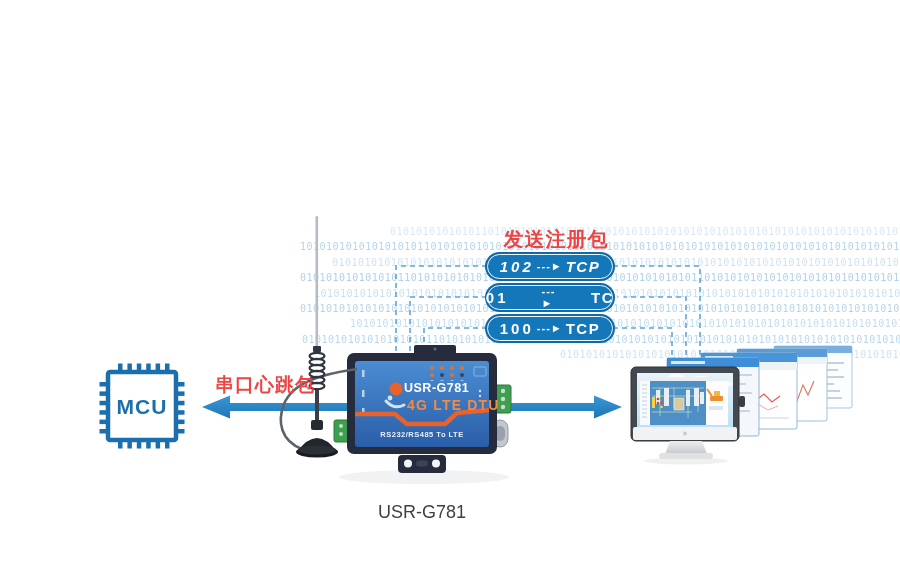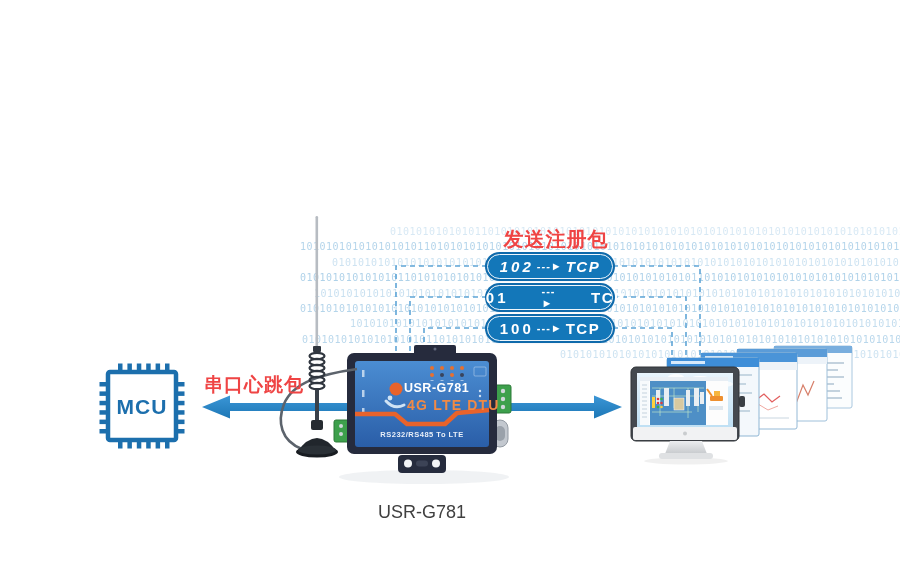--- a/index.html
+++ b/index.html
@@ -5,21 +5,21 @@
   html,body{margin:0;padding:0;background:#fff;}
   .stage{position:relative;width:900px;height:568px;background:#ffffff;overflow:hidden;
          font-family:"Liberation Sans","DejaVu Sans",sans-serif;}
   .binary-layer{position:absolute;inset:0;z-index:1;}
   .brow{position:absolute;font-family:"DejaVu Sans Mono",monospace;font-size:10px;
         letter-spacing:.5px;color:#9cc7e4;white-space:nowrap;}
   svg.scene{position:absolute;left:0;top:0;z-index:2;}
   .overlay{position:absolute;z-index:3;}
   .cn-label{color:#ef4444;font-weight:bold;font-size:19px;text-align:center;
             width:120px;letter-spacing:1px;}
-  #serial-label{left:194px;top:372px;font-family:Liberation Mono, monospace;}
+  #serial-label{left:205px;top:372px;font-family:Liberation Mono, monospace;}
   #network-label{left:496px;top:372px;}
   #reg-title{left:496px;top:226px;font-size:20px;}
   .badge{left:487px;width:126px;height:25px;background:#1377b9;border-radius:13px;
          border:1.5px solid #eef6fc;box-shadow:0 0 0 2px #0f6aab,0 1px 3px rgba(20,80,130,.25);
          color:#fff;display:flex;align-items:center;justify-content:center;gap:3px;
          font-weight:bold;box-sizing:border-box;}
   #badge-0{top:254px;font-style:italic;} #badge-1{top:285px;gap:33px;} #badge-2{top:316px;}
   .b-port{font-size:15px;letter-spacing:3px;}
   .b-arrow{font-size:11px;letter-spacing:1px;position:relative;top:-1px;}
   .b-proto{font-size:15px;letter-spacing:1.5px;}

